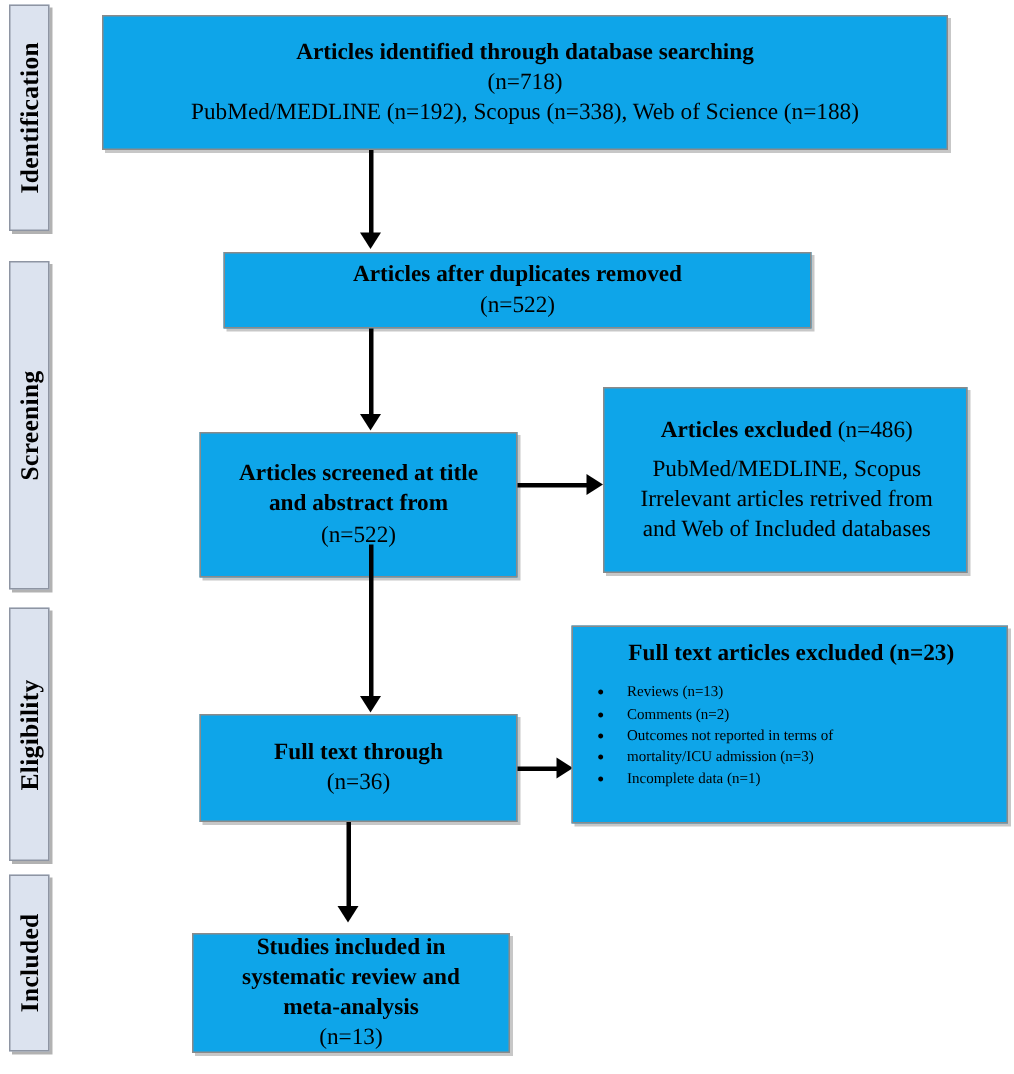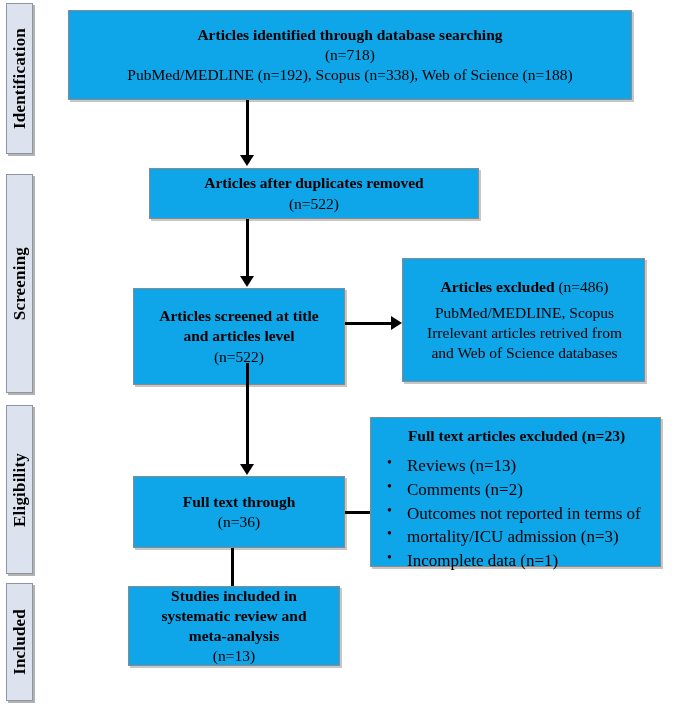--- a/index.html
+++ b/index.html
@@ -74,21 +74,21 @@
     margin-bottom: 9px;
   }
   .bullets {
     list-style: none;
     margin: 0;
     padding: 0;
   }
   .bullets li {
     position: relative;
     padding-left: 26px;
-    font-size: 17px;
+    font-size: 10px;
     line-height: 1.34;
     text-align: left;
     margin-bottom: 1px;
   }
   .bullets li::before {
     content: "\2022";
     position: absolute;
     left: 6px;
     top: -1px;
     font-size: 14px;
@@ -147,71 +147,71 @@
 
   <div class="box" style="left:68px; top:10px; width:564px; height:90px;">
     <span class="ln b">Articles identified through database searching</span>
     <span class="ln">(n=718)</span>
     <span class="ln">PubMed/MEDLINE (n=192), Scopus (n=338), Web of Science (n=188)</span>
   </div>
 
   <div class="vline" style="left:246px; top:100px; width:3px; height:56px;"></div>
   <div class="arrow-down" style="left:240px; top:155px;"></div>
 
-  <div class="box" style="left:149px; top:168px; width:330px; height:51px;">
+  <div class="box" style="left:149px; top:168px; width:392px; height:51px;">
     <span class="ln b">Articles after duplicates removed</span>
     <span class="ln">(n=522)</span>
   </div>
 
   <div class="vline" style="left:246px; top:219px; width:3px; height:58px;"></div>
   <div class="arrow-down" style="left:240px; top:276px;"></div>
 
   <div class="box" style="left:133px; top:288px; width:212px; height:97px;">
     <span class="ln b">Articles screened at title</span>
-    <span class="ln b">and articles level</span>
+    <span class="ln b">and abstract from</span>
     <span class="ln">(n=522)</span>
   </div>
 
   <div class="hline" style="left:345px; top:322px; width:48px; height:3px;"></div>
   <div class="arrow-right" style="left:391px; top:316px;"></div>
 
   <div class="box listbox" style="left:402px; top:258px; width:243px; height:124px; justify-content:center;">
     <div class="mixhead" style="margin-bottom:6px;">
       <b>Articles excluded</b><span> (n=486)</span>
     </div>
     <span class="ln">PubMed/MEDLINE, Scopus</span>
     <span class="ln">Irrelevant articles retrived from</span>
-    <span class="ln">and Web of Science databases</span>
+    <span class="ln">and Web of Included databases</span>
   </div>
 
   <div class="vline" style="left:246px; top:363px; width:3px; height:102px;"></div>
   <div class="arrow-down" style="left:240px; top:464px;"></div>
 
   <div class="box" style="left:133px; top:476px; width:212px; height:72px;">
     <span class="ln b">Full text through</span>
     <span class="ln">(n=36)</span>
   </div>
 
   <div class="hline" style="left:345px; top:511px; width:28px; height:3px;"></div>
   <div class="arrow-right" style="left:371px; top:505px;"></div>
 
-  <div class="box listbox" style="left:370px; top:417px; width:291px; height:150px;">
+  <div class="box listbox" style="left:381px; top:417px; width:291px; height:132px;">
     <div class="head">Full text articles excluded (n=23)</div>
     <ul class="bullets">
       <li>Reviews (n=13)</li>
       <li>Comments (n=2)</li>
       <li>Outcomes not reported in terms of</li>
       <li style="padding-left:26px;">mortality/ICU admission (n=3)</li>
       <li>Incomplete data (n=1)</li>
     </ul>
   </div>
 
   <div class="vline" style="left:231px; top:548px; width:3px; height:57px;"></div>
   <div class="arrow-down" style="left:225px; top:604px;"></div>
 
-  <div class="box" style="left:128px; top:586px; width:212px; height:80px;">
+  <div class="box" style="left:128px; top:622px; width:212px; height:80px;">
     <span class="ln b">Studies included in</span>
     <span class="ln b">systematic review and</span>
     <span class="ln b">meta-analysis</span>
     <span class="ln">(n=13)</span>
   </div>
 
 </div>
 
 </body></html>

